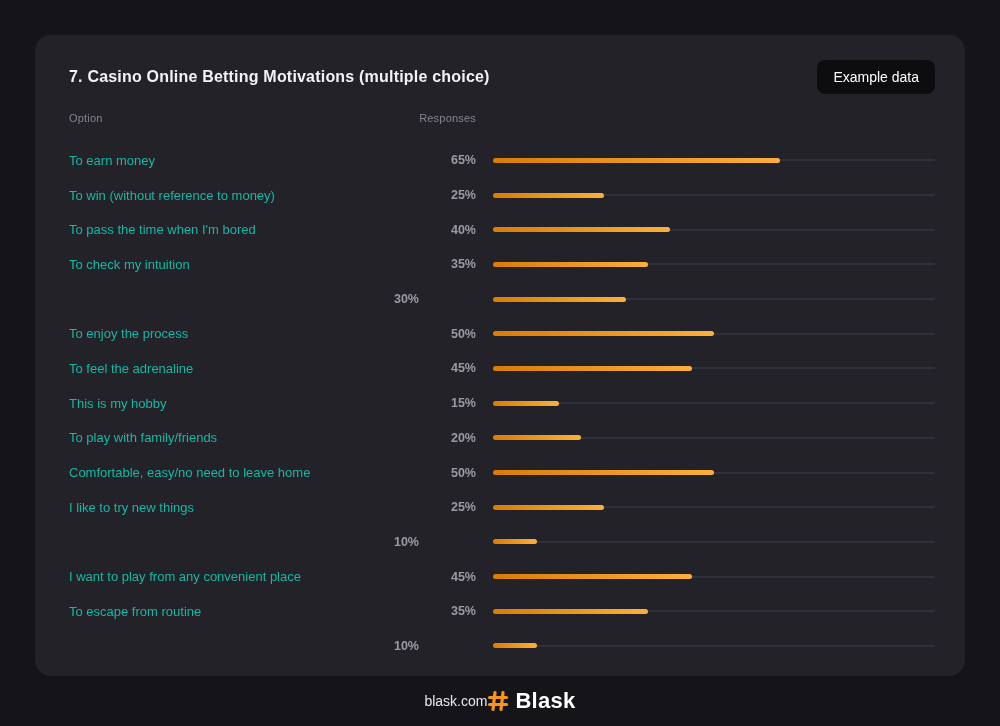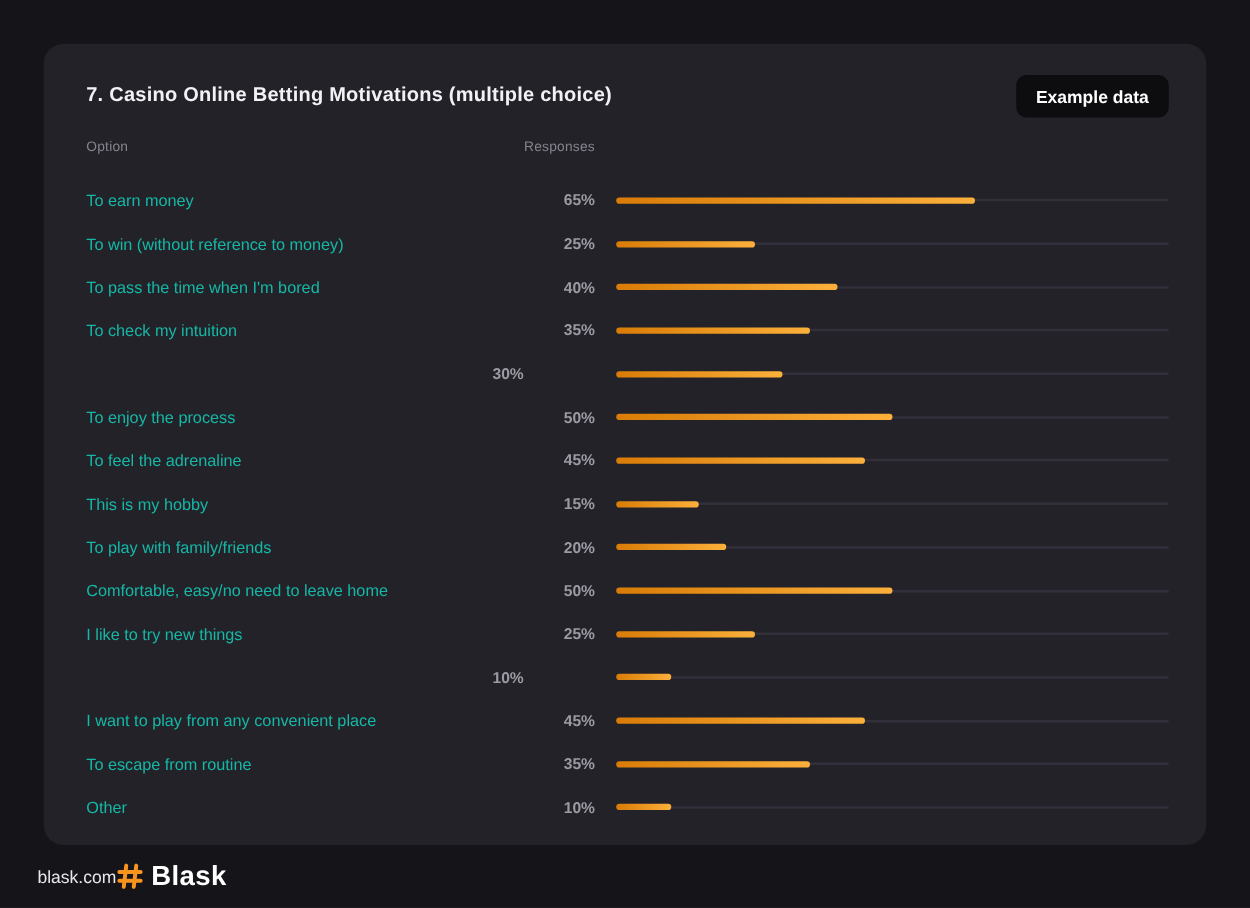--- a/index.html
+++ b/index.html
@@ -32,21 +32,20 @@
   }
   .badge {
     background:#0d0d10;
     color:#ffffff;
     font-size:14px;
     padding:9px 16px;
     border-radius:8px;
     border:none;
     cursor:pointer;
     font-family:"Liberation Sans", sans-serif;
-    font-weight:bold;
   }
   .cols {
     display:grid;
     grid-template-columns:350px 57px 17px 1fr;
     align-items:center;
     margin-top:12px;
     height:22px;
   }
   .col-label {
     color:#84848d;
@@ -89,21 +88,21 @@
     left:0; top:0;
     height:5px;
     border-radius:3px;
   }
   .footer {
     position:absolute;
     left:30px; right:30px;
     bottom:10px;
     height:30px;
     display:flex;
-    justify-content:flex-start;
+    justify-content:center;
     align-items:center;
   }
   .footer-url {
     color:#e8e8ea;
     font-size:14px;
   }
   .brand {
     display:flex;
     align-items:center;
     gap:6px;
@@ -263,21 +262,20 @@
     <div class="row-label">To escape from routine</div>
     <div class="row-value">35%</div>
     <div></div>
     <div class="bar-track">
       <div class="track-line"></div>
       <div class="bar-fill" style="width: 35%; background: linear-gradient(90deg, rgb(217, 124, 7), rgb(251, 176, 59));"></div>
     </div>
   </div>
 
   <div class="row">
-    <div class="row-label">Other</div>
     <div class="row-value">10%</div>
     <div></div>
     <div class="bar-track">
       <div class="track-line"></div>
       <div class="bar-fill" style="width: 10%; background: linear-gradient(90deg, rgb(217, 124, 7), rgb(251, 176, 59));"></div>
     </div>
   </div>
 </div>
 </div>
 

